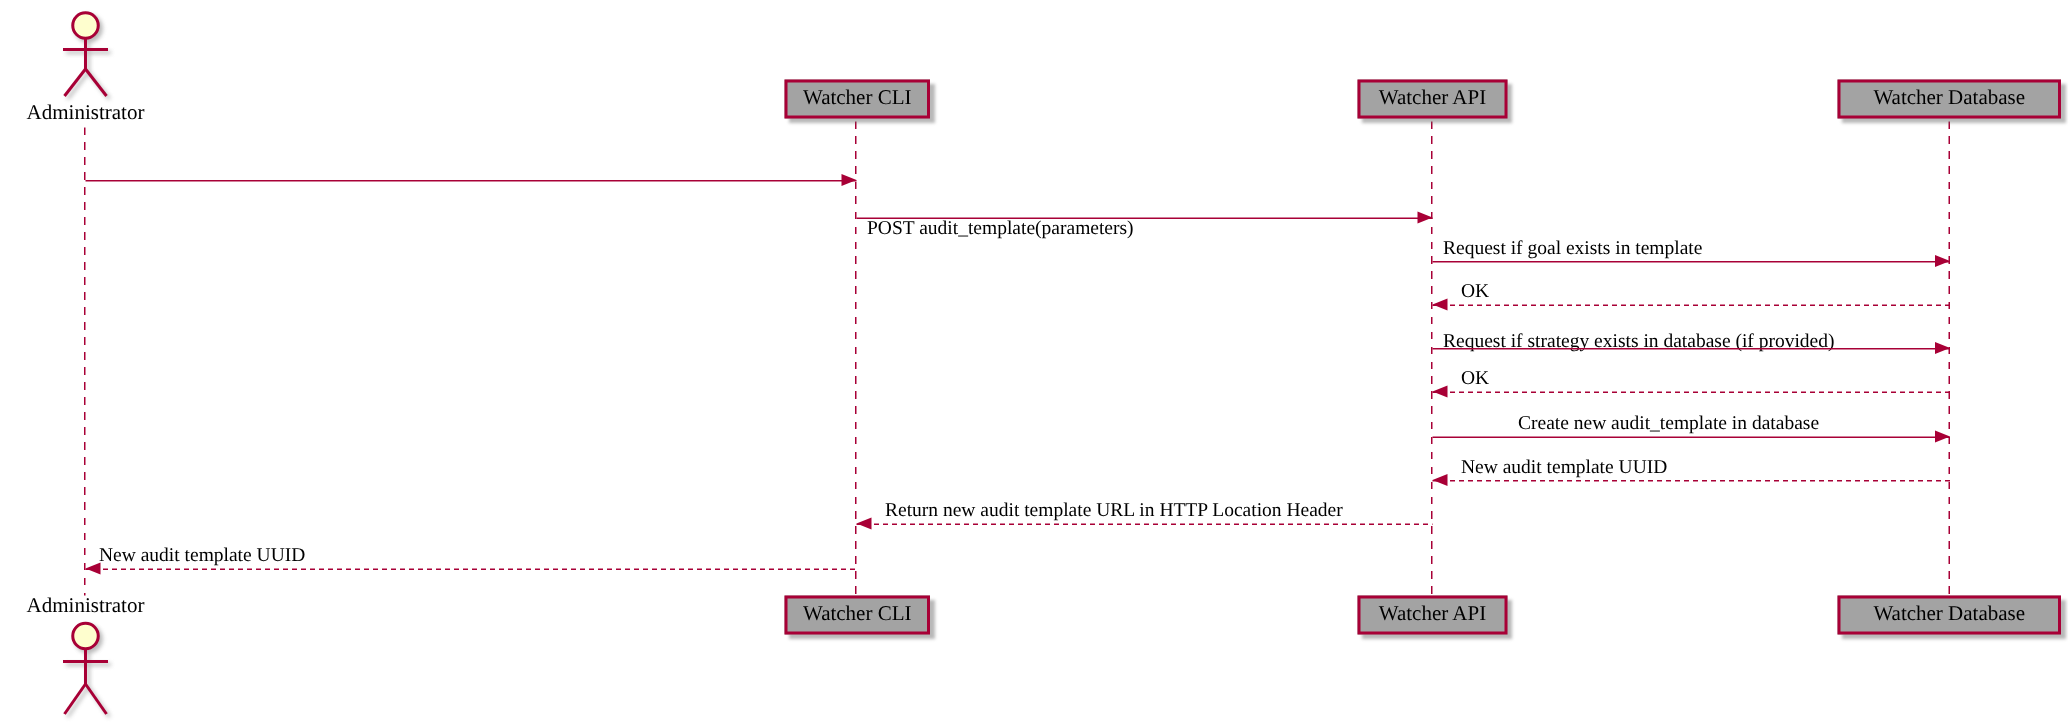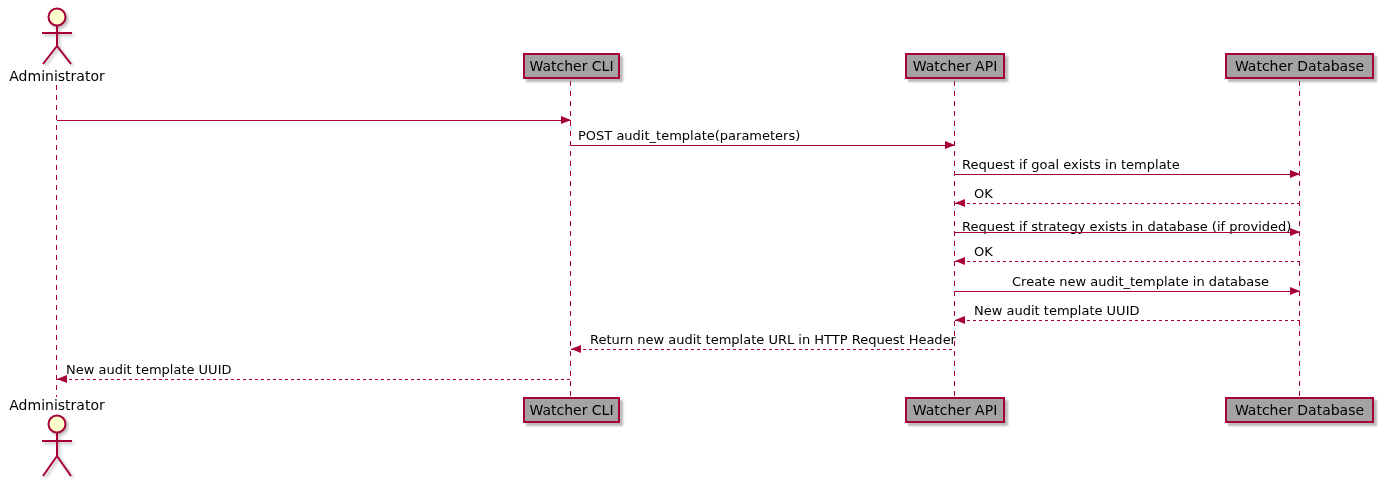--- a/index.html
+++ b/index.html
@@ -8,20 +8,21 @@
     background: #ffffff;
     font-family: "DejaVu Sans", "Liberation Sans", sans-serif;
     color: #000000;
   }
   .diagram {
     position: relative;
     width: 1379px;
     height: 483px;
     background: #ffffff;
     overflow: hidden;
+    font-family: Liberation Serif, serif;
   }
   
   .lifeline {
     position: absolute;
     width: 1px;
     background: repeating-linear-gradient(to bottom, #A80036 0 5px, transparent 5px 10px);
   }
   
   .pbox {
     position: absolute;
@@ -125,40 +126,40 @@
   </div>
   <div class="pbox" style="left:905px; top:397px; width:100px">
     <span>Watcher API</span>
   </div>
   <div class="pbox" style="left:1225px; top:397px; width:149px">
     <span>Watcher Database</span>
   </div>
 
   <div class="arrow solid to-right" style="left:57px; top:120px; width:514px"></div>
 
-  <div class="msg-label" style="left:578px; top:129px">POST audit_template(parameters)</div>
+  <div class="msg-label" style="left:578px; top:145px">POST audit_template(parameters)</div>
   <div class="arrow solid to-right" style="left:571px; top:145px; width:384px"></div>
 
   <div class="msg-label" style="left:962px; top:158px">Request if goal exists in template</div>
   <div class="arrow solid to-right" style="left:955px; top:174px; width:345px"></div>
 
   <div class="msg-label" style="left:974px; top:187px">OK</div>
   <div class="arrow dotted to-left" style="left:955px; top:203px; width:345px"></div>
 
   <div class="msg-label" style="left:962px; top:220px">Request if strategy exists in database (if provided)</div>
   <div class="arrow solid to-right" style="left:955px; top:232px; width:345px"></div>
 
   <div class="msg-label" style="left:974px; top:245px">OK</div>
   <div class="arrow dotted to-left" style="left:955px; top:261px; width:345px"></div>
 
   <div class="msg-label" style="left:1012px; top:275px">Create new audit_template in database</div>
   <div class="arrow solid to-right" style="left:955px; top:291px; width:345px"></div>
 
   <div class="msg-label" style="left:974px; top:304px">New audit template UUID</div>
   <div class="arrow dotted to-left" style="left:955px; top:320px; width:345px"></div>
 
-  <div class="msg-label" style="left:590px; top:333px">Return new audit template URL in HTTP Request Header</div>
+  <div class="msg-label" style="left:590px; top:333px">Return new audit template URL in HTTP Location Header</div>
   <div class="arrow dotted to-left" style="left:571px; top:349px; width:384px"></div>
 
   <div class="msg-label" style="left:66px; top:363px">New audit template UUID</div>
   <div class="arrow dotted to-left" style="left:57px; top:379px; width:514px"></div>
 
 </div>
 
 </body></html>

